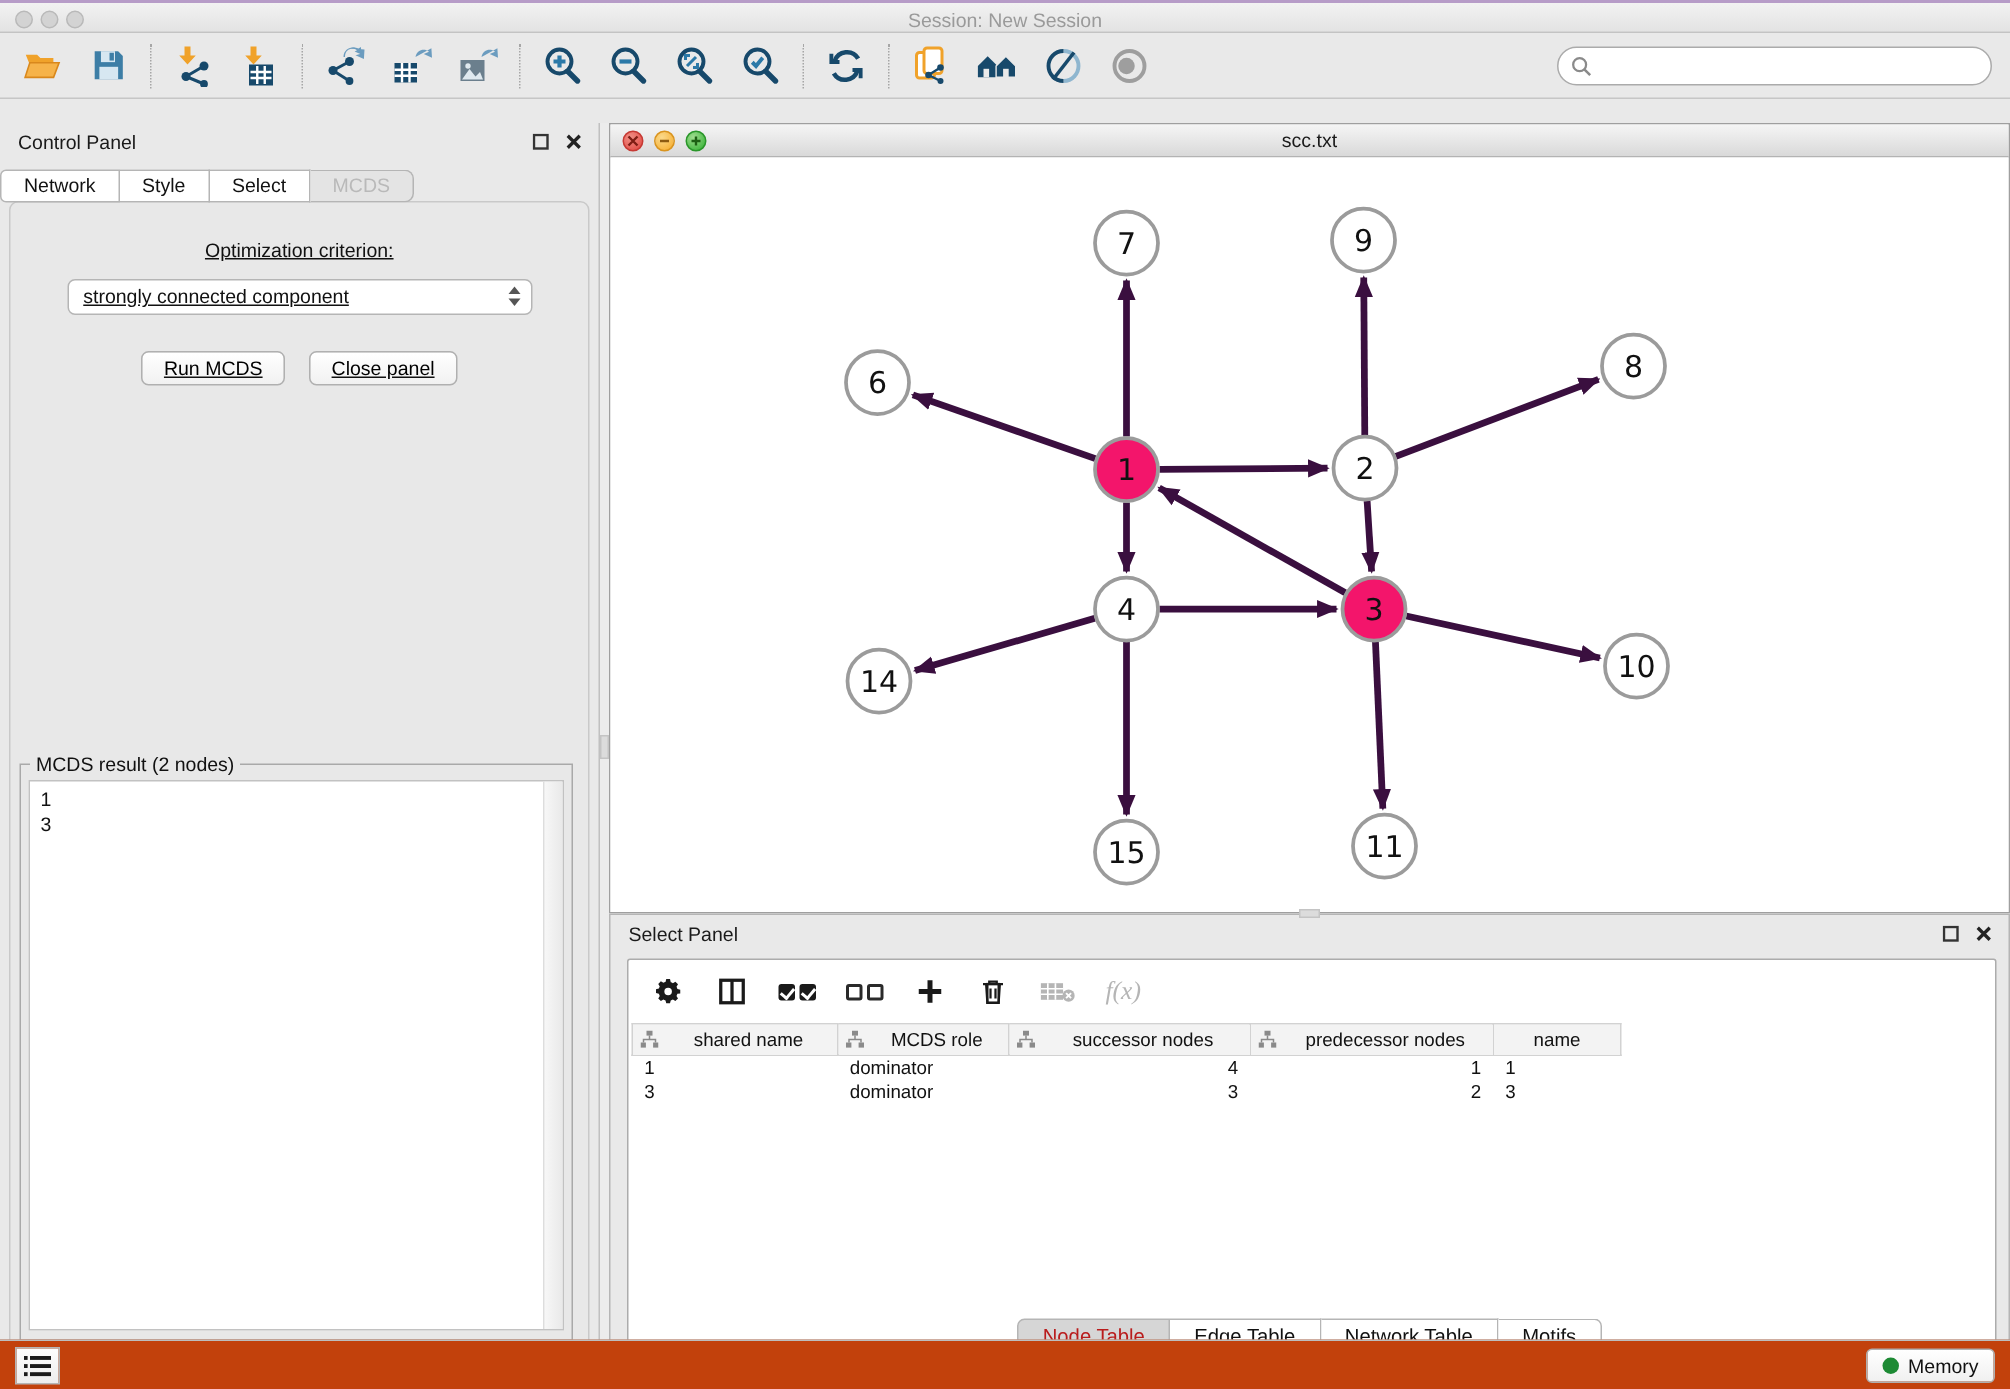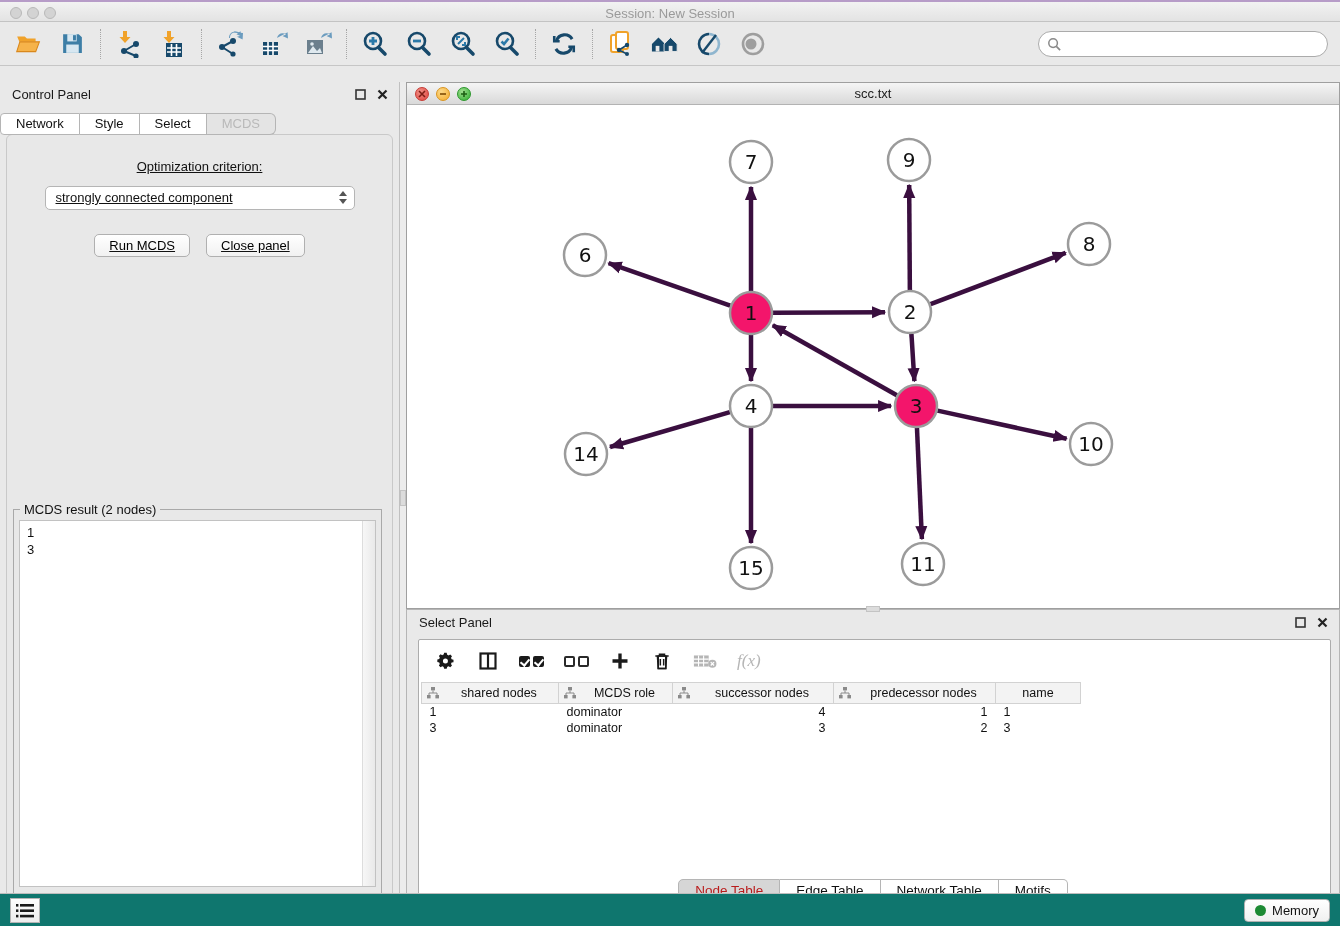--- a/index.html
+++ b/index.html
@@ -110,21 +110,21 @@
 
   .tp-tabs { position: absolute; left: 0; right: 0; top: 269px; display: flex; justify-content: center; }
   .tp-tab { height: 23px; line-height: 21px; padding: 0 16px; background: #fff; border: 1px solid #b5b5b5;
     border-left: none; cursor: pointer; font-size: 13.5px; }
   .tp-tab:first-child { border-left: 1px solid #b5b5b5; border-radius: 5px 0 0 5px; }
   .tp-tab:last-child { border-radius: 0 5px 5px 0; }
   .tp-tab.selected { background: #d6d6d6; color: #b91c1c; }
 
   
   .statusbar { position: absolute; left: 0; top: 893px; width: 1340px; height: 33px;
-    background: #0f766e; border-top: 1px solid #bdbdbd; }
+    background: #c2410c; border-top: 1px solid #bdbdbd; }
   .list-btn { position: absolute; left: 10px; top: 4px; width: 30px; height: 25px;
     background: linear-gradient(#fdfdfd,#ededed); border: 1px solid #b5b5b5; display: flex;
     align-items: center; justify-content: center; cursor: pointer; }
   .memory-btn { position: absolute; right: 10px; top: 5px; height: 23px; padding: 0 10px;
     background: linear-gradient(#ffffff,#f0f0f0); border: 1px solid #b0b0b0; border-radius: 4px;
     display: flex; align-items: center; gap: 6px; cursor: pointer; }
   .mem-dot { width: 11px; height: 11px; border-radius: 50%; background: #1d8a34; }
 </style>
 </head>
 <body>
@@ -486,21 +486,21 @@
         <table class="data">
           <thead>
             <tr>
               <th style="width:137px">
                 <span class="hier"><svg width="12" height="12" viewBox="0 0 12 12">
                       <rect x="4" y="0" width="4" height="3.4" fill="#8a8a8a"></rect>
                       <rect x="0" y="8" width="3.6" height="3.4" fill="#8a8a8a"></rect>
                       <rect x="8.4" y="8" width="3.6" height="3.4" fill="#8a8a8a"></rect>
                       <path d="M6 3.4v2.6M2 8V6h8v2" stroke="#8a8a8a" fill="none"></path>
                     </svg></span>
-                <span>shared nodes</span>
+                <span>shared name</span>
               </th>
               <th style="width:114px">
                 <span class="hier"><svg width="12" height="12" viewBox="0 0 12 12">
                       <rect x="4" y="0" width="4" height="3.4" fill="#8a8a8a"></rect>
                       <rect x="0" y="8" width="3.6" height="3.4" fill="#8a8a8a"></rect>
                       <rect x="8.4" y="8" width="3.6" height="3.4" fill="#8a8a8a"></rect>
                       <path d="M6 3.4v2.6M2 8V6h8v2" stroke="#8a8a8a" fill="none"></path>
                     </svg></span>
                 <span>MCDS role</span>
               </th>

